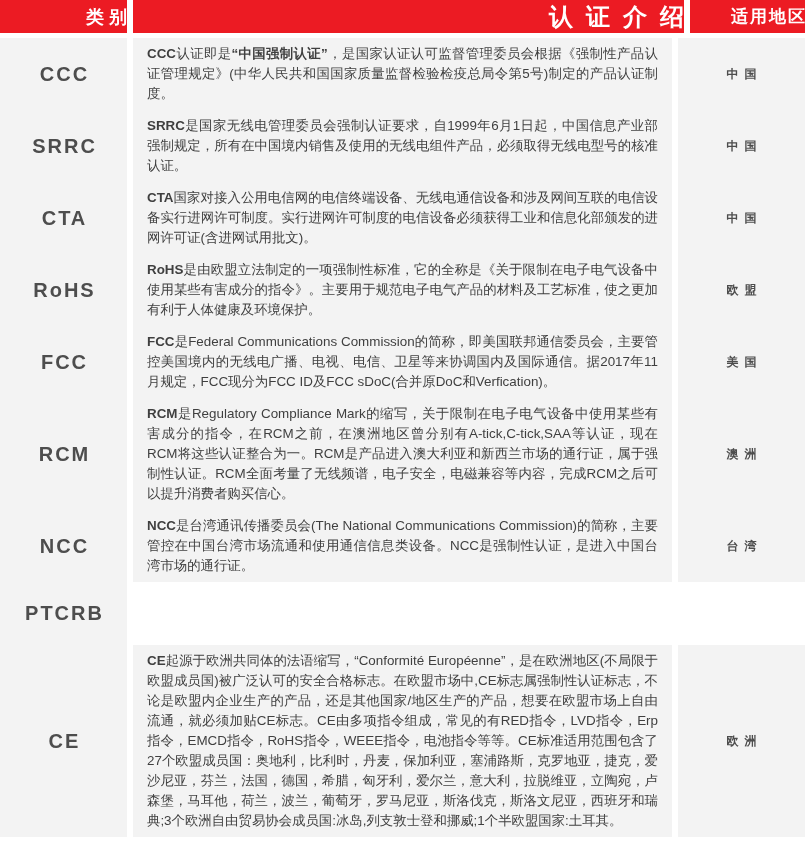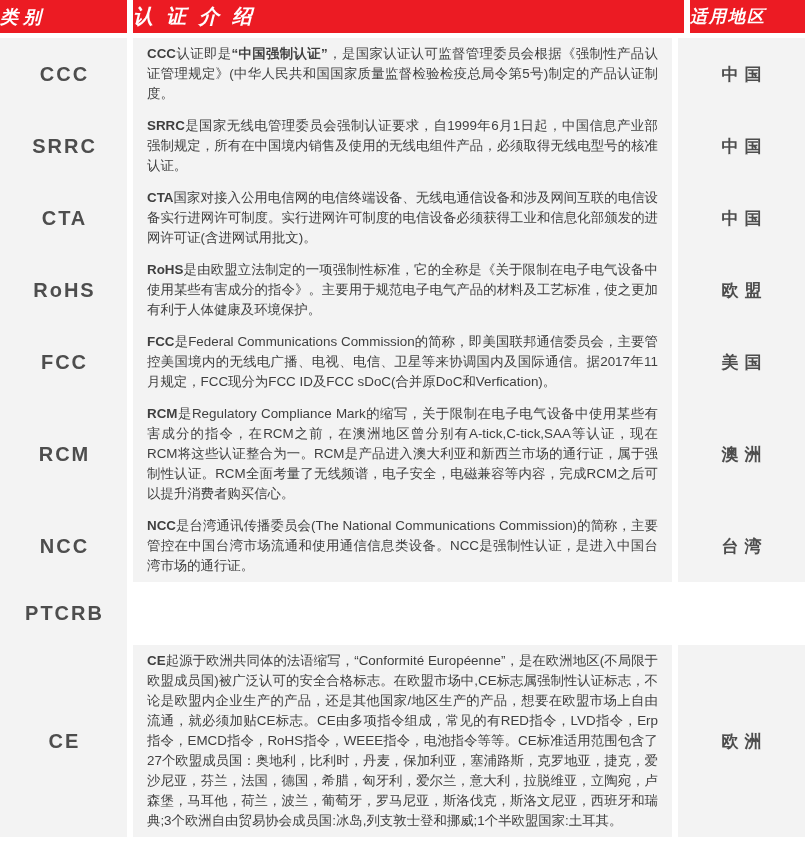--- a/index.html
+++ b/index.html
@@ -14,47 +14,46 @@
   html,body{margin:0;padding:0;}
   body{
     width:805px;height:841px;overflow:hidden;
     background:var(--gap);
     font-family:"Liberation Sans","DejaVu Sans",sans-serif;
   }
   .table{display:flex;flex-direction:column;gap:5px;width:805px;}
   .header-row{display:flex;gap:6px;height:33px;}
   .header-cell{
     background:var(--header-bg);color:var(--header-text);
-    display:flex;align-items:center;justify-content:flex-start;
+    display:flex;align-items:center;justify-content:flex-end;
     font-weight:bold;
-    font-style:italic;
   }
   .h-cat{width:127px;flex:none;font-size:18px;}
-  .h-intro{flex:1;font-size:20px;}
+  .h-intro{flex:1;font-size:24px;}
   .h-region{width:115px;flex:none;font-size:17px;}
   .ls-cat{letter-spacing:5px;margin-right:-5px;}
   .ls-intro{letter-spacing:13px;margin-right:-13px;}
   .ls-region-h{letter-spacing:2px;margin-right:-2px;}
 
   .row{display:flex;gap:6px;}
   .cell{background:var(--cell-bg);}
   .cat-cell,.region-cell{
     width:127px;flex:none;
     display:flex;align-items:center;justify-content:center;
   }
   .intro-cell{
     flex:1;display:flex;flex-direction:column;justify-content:center;
     padding:6px 14px;
   }
   .cat-label{
     font-size:20px;font-weight:bold;color:var(--category-text);
     letter-spacing:2px;margin-right:-2px;
   }
   .region-label{
-    font-size:17px;font-weight:bold;color:var(--category-text);
+    font-size:12px;font-weight:bold;color:var(--category-text);
     letter-spacing:6px;margin-right:-6px;
   }
   .intro-text{
     margin:0;font-size:13.4px;line-height:20px;
     color:var(--body-text);text-align:justify;
   }
   .intro-text .bold{font-weight:bold;}
 
   
   #rows-container .row:nth-child(1){min-height:57px;}

